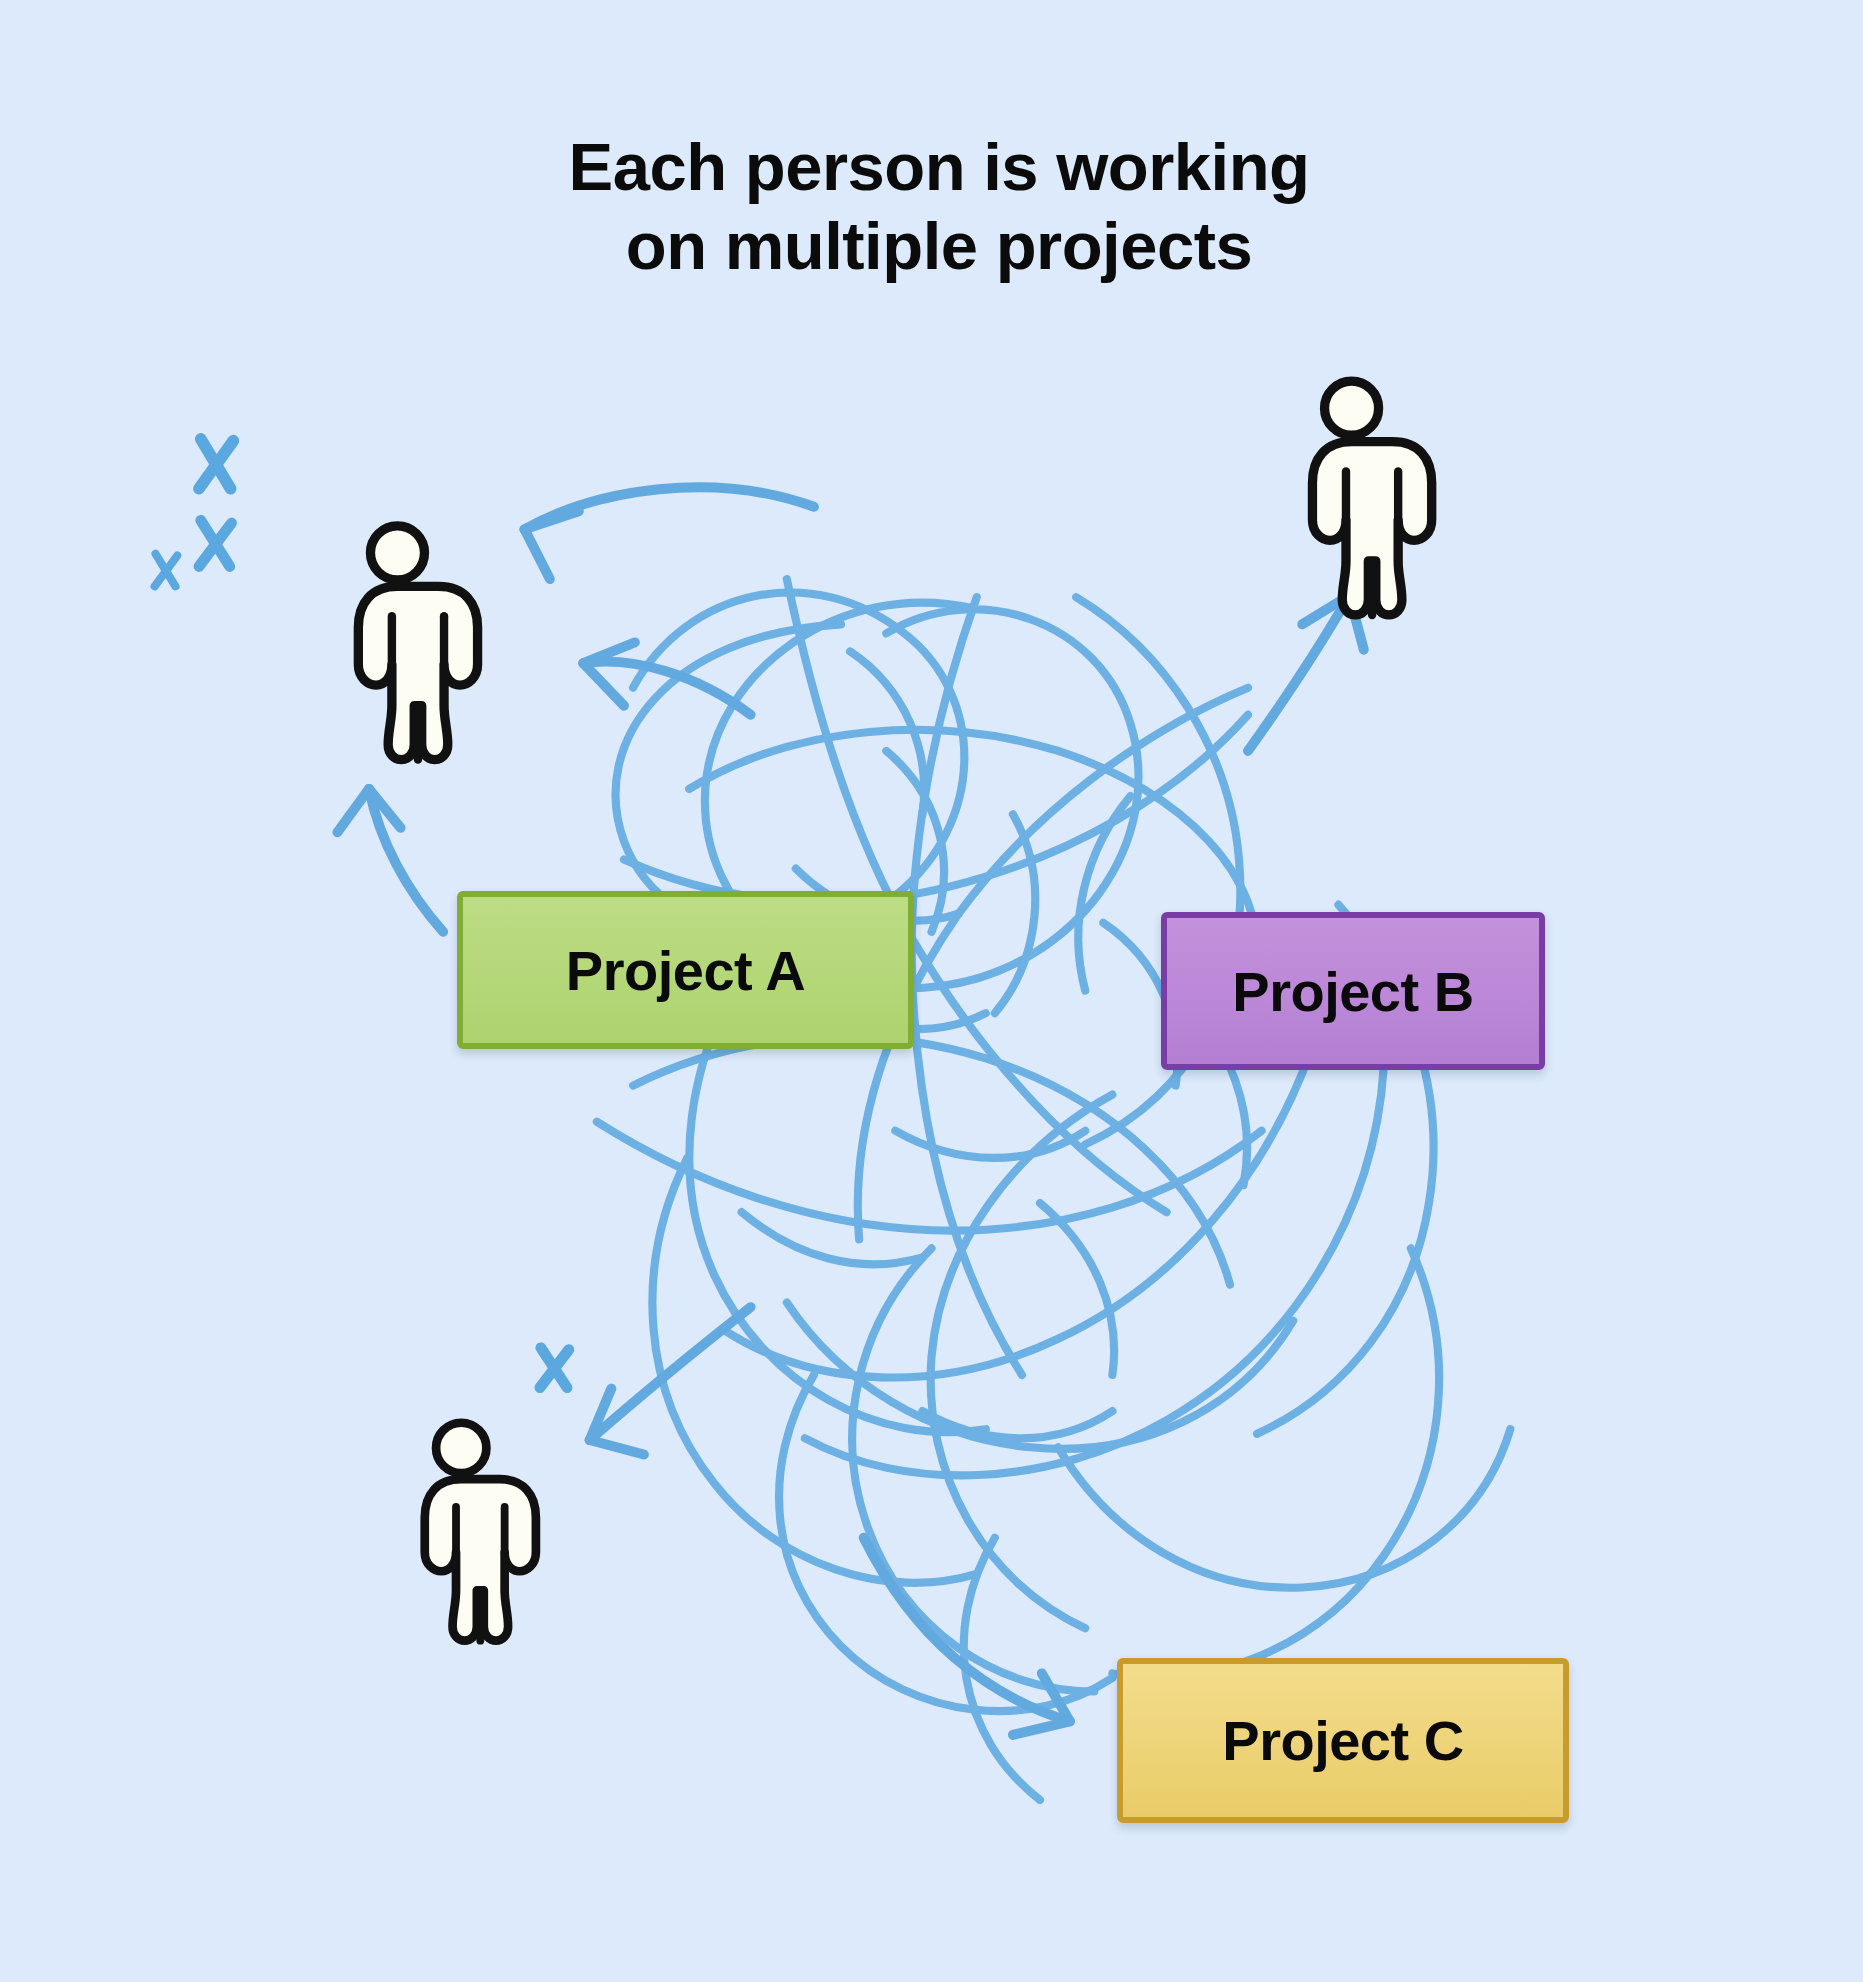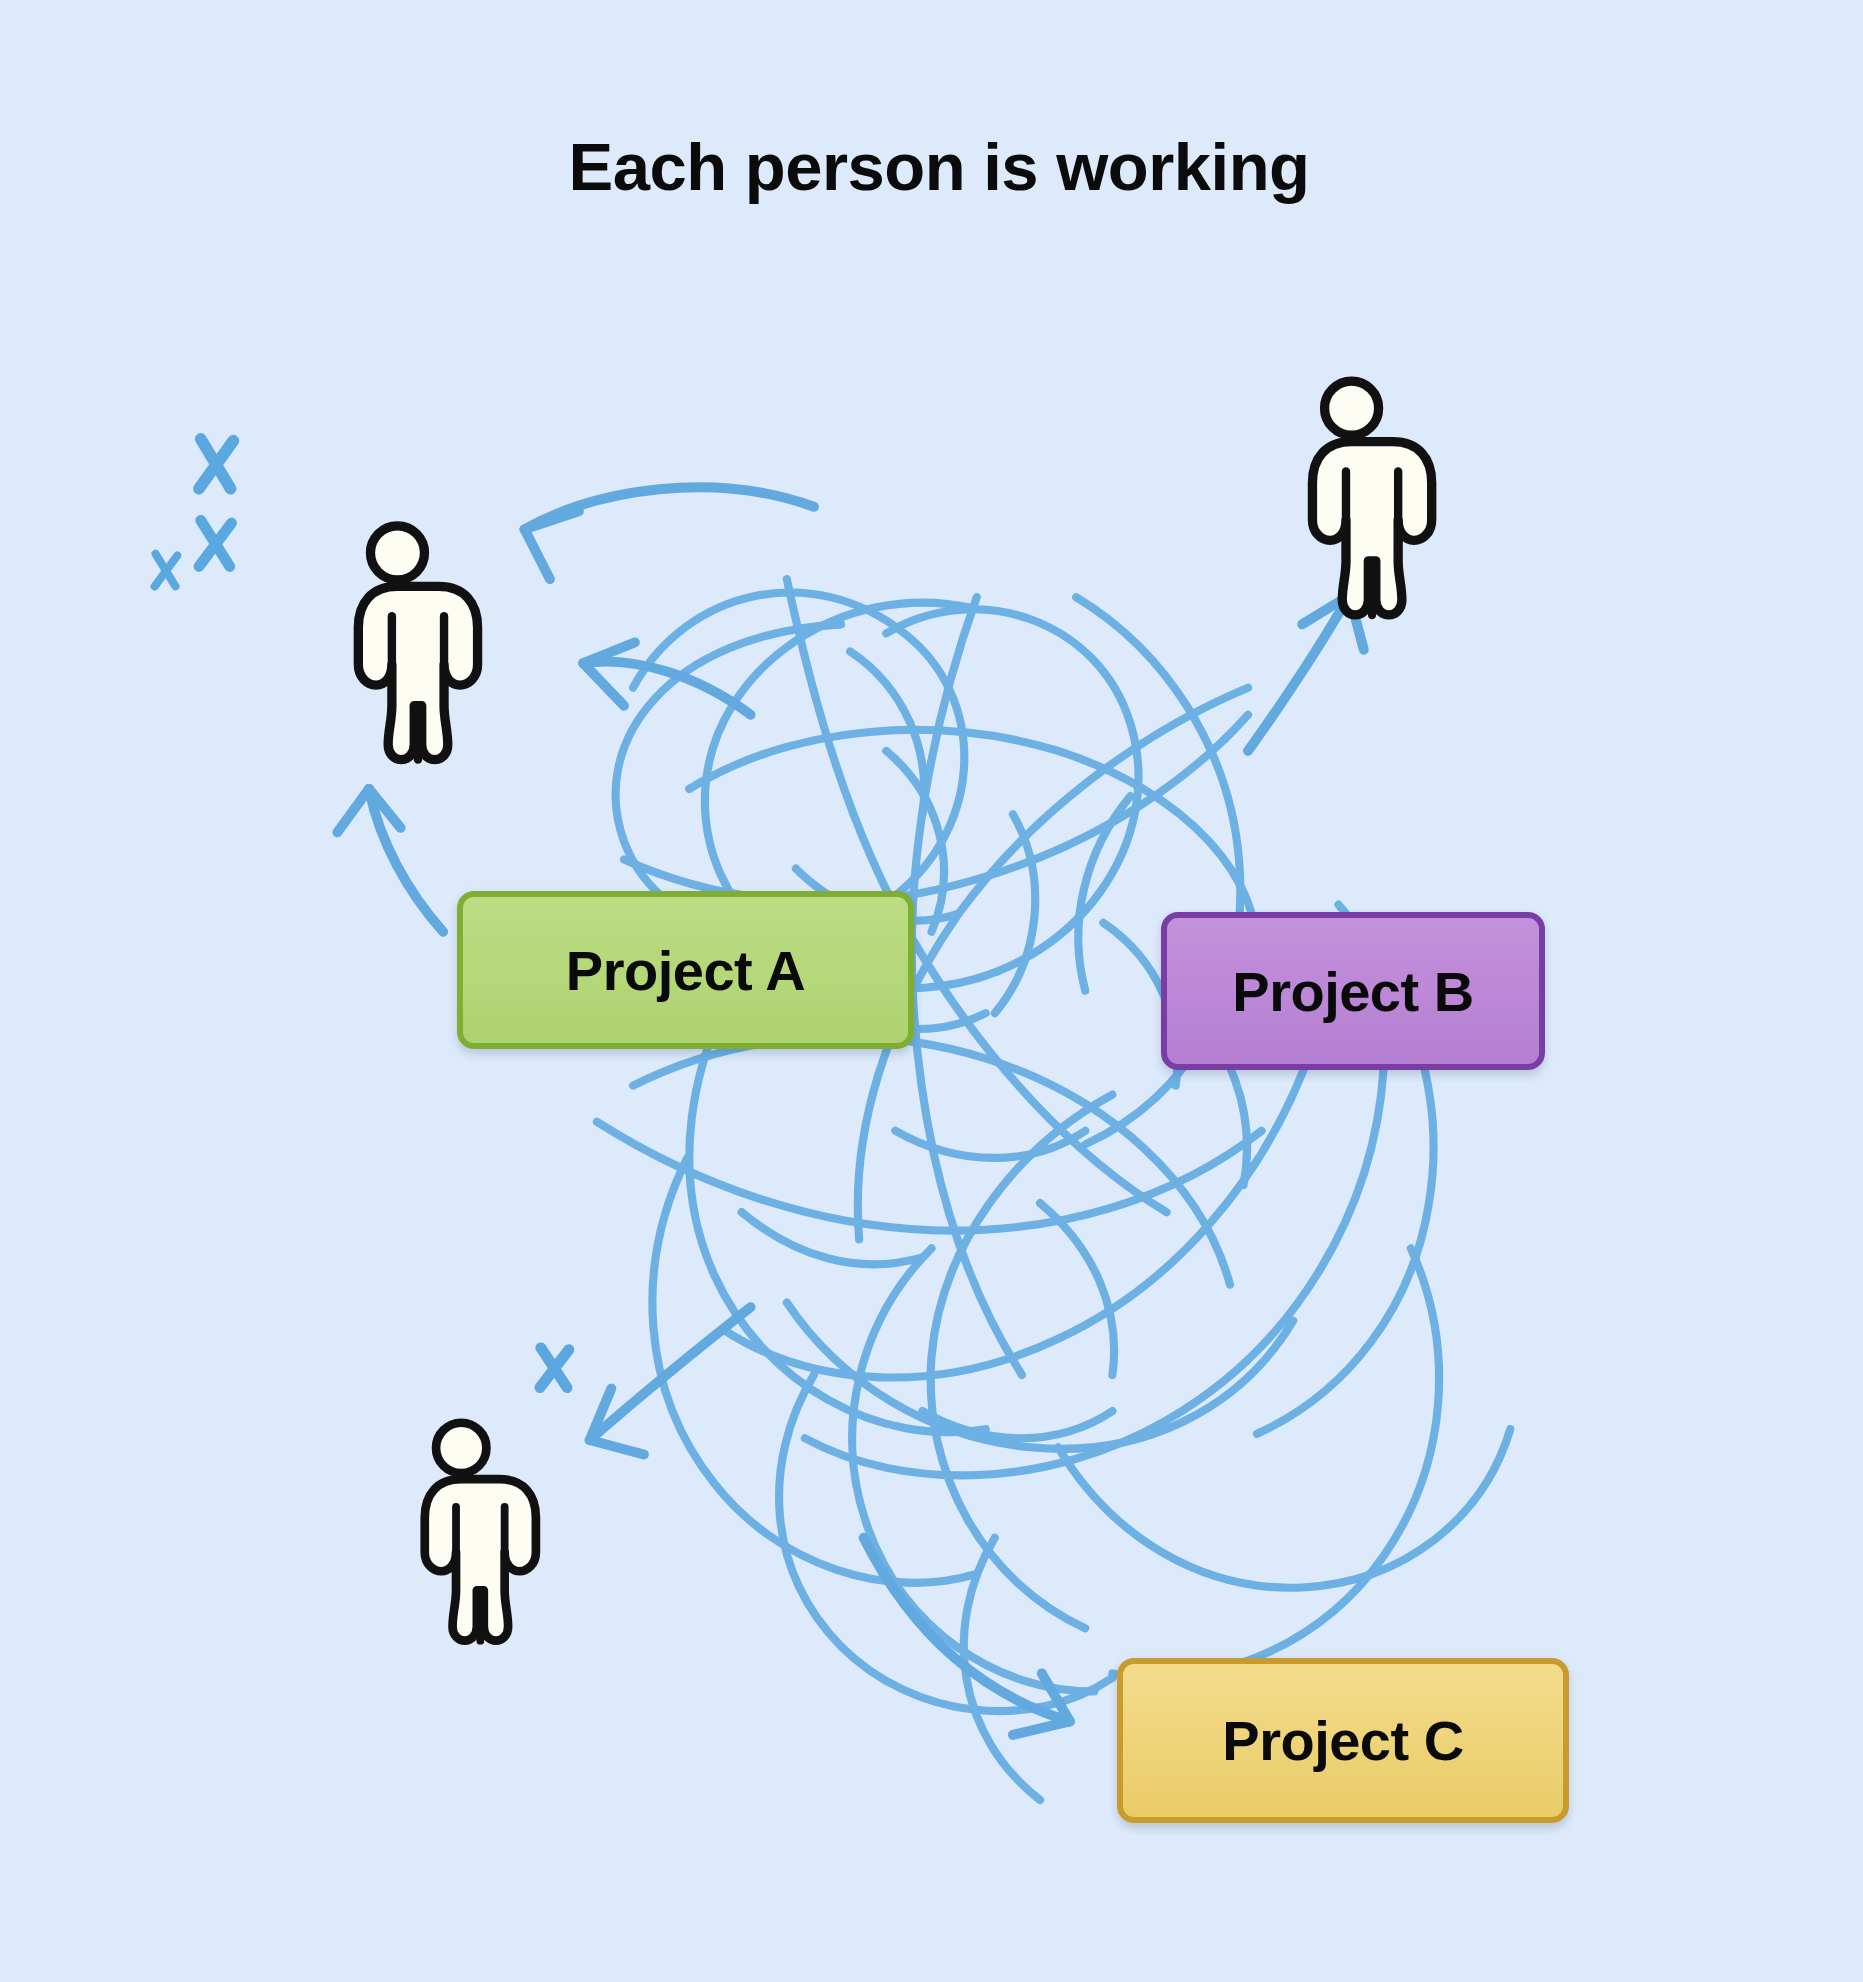--- a/index.html
+++ b/index.html
@@ -40,21 +40,21 @@
     pointer-events: none;
   }
   .title .line { display: block; padding-left: 15px; }
 
   
   .project-box {
     position: absolute;
     display: flex;
     align-items: center;
     justify-content: center;
-    border-radius: 17px;
+    border-radius: 6px;
     border-style: solid;
     box-sizing: border-box;
     box-shadow: 0 4.5px 8.1px rgba(40,60,90,0.20);
   }
   .project-box .label {
     font-size: 56px;
     font-weight: bold;
     color: #0a0a0a;
     letter-spacing: -0.5px;
     white-space: nowrap;
@@ -229,20 +229,21 @@
                  C126,174 136,166 136,152 L136,112 C136,86 122,68 94,68 Z" fill="#fdfdf3" stroke="#111111" stroke-width="10" stroke-linejoin="round"></path>
         <path d="M44,152 L44,100" fill="none" stroke="#111111" stroke-width="9" stroke-linecap="round"></path>
         <path d="M100,152 L100,100" fill="none" stroke="#111111" stroke-width="9" stroke-linecap="round"></path>
         <path d="M72,196 L72,254" fill="none" stroke="#111111" stroke-width="9" stroke-linecap="round"></path>
       </g>
     </g>
   </svg>
 
   <div class="title">
     <span class="line">Each person is working</span>
+    <span class="line">on multiple projects</span>
   </div>
 
   <div class="project-box" id="project-a">
     <span class="label">Project A</span>
   </div>
 
   <div class="project-box" id="project-b">
     <span class="label">Project B</span>
   </div>
 

